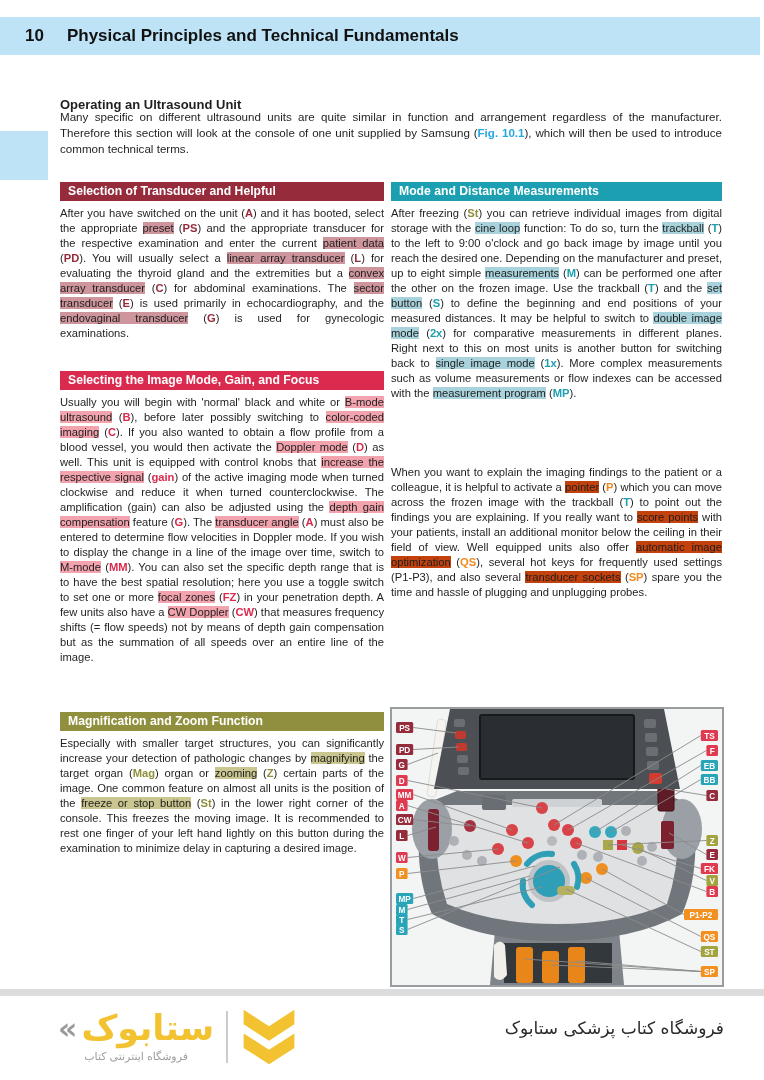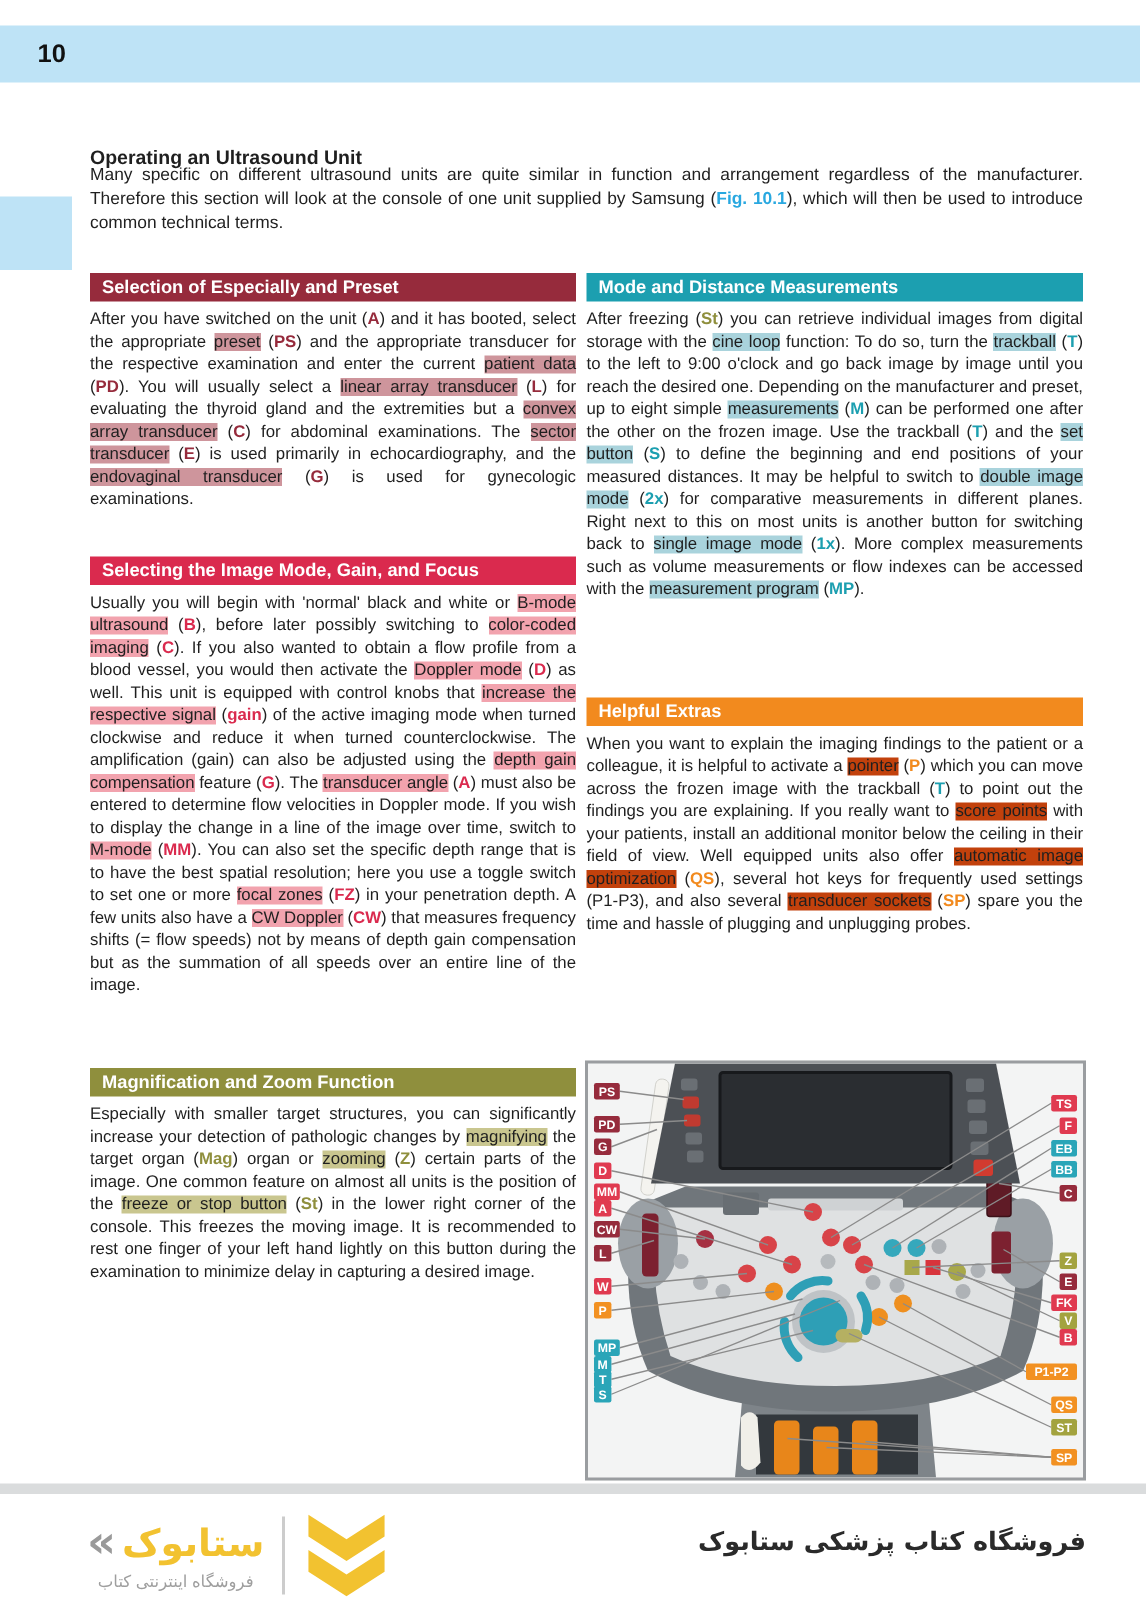--- a/index.html
+++ b/index.html
@@ -35,68 +35,68 @@
   .theme-crimson .code{color:#DA2A4E;font-weight:bold}
   .theme-olive  .code{color:#8F8F3D;font-weight:bold}
   .theme-teal   .code{color:#1C9FB0;font-weight:bold}
   .theme-orange .code{color:#F28A1E;font-weight:bold}
   .code.c-olive{color:#8F8F3D !important;font-weight:bold}
   .code.c-teal{color:#1C9FB0 !important;font-weight:bold}
   .link{color:#29A8E0;font-weight:bold}
   .figure-box{position:absolute;left:390px;top:707px;width:330px;height:276px;
               border:2px solid #9a9da0;background:#f3f4f4;}
   .gray-band{position:absolute;left:0;top:989px;width:764px;height:7px;background:#dadcdd;}
-  .footer-name{position:absolute;right:40px;top:1018px;font-size:17px;font-weight:bold;direction:rtl;
+  .footer-name{position:absolute;right:40px;top:1018px;font-size:17px;font-weight:normal;direction:rtl;
                font-family:"DejaVu Sans",sans-serif;color:#2a2a2a;}
   .footer-url{position:absolute;right:34px;top:1042px;font-size:21px;font-weight:bold;
               letter-spacing:5px;color:#161616;font-family:"Liberation Sans",sans-serif;}
   .footer-url .gold{color:#F2B71E}
   .logo{position:absolute;left:58px;top:1006px;display:flex;align-items:center;gap:12px;}
   .logo-text-block{display:flex;flex-direction:column;align-items:center;}
   .logo-word-row{display:flex;align-items:center;gap:4px;}
   .logo-guillemet{font-family:"DejaVu Sans",sans-serif;font-size:30px;font-weight:bold;color:#9a9a9a;line-height:1;}
-  .logo-word{font-family:"DejaVu Sans",sans-serif;font-size:25px;font-weight:bold;color:#F2C230;line-height:1;}
+  .logo-word{font-family:"DejaVu Sans",sans-serif;font-size:35px;font-weight:bold;color:#F2C230;line-height:1;}
   .logo-caption{font-family:Liberation Sans, sans-serif;font-size:11px;color:#9e9e9e;margin-top:4px;direction:rtl;}
   .logo-divider{width:2px;height:52px;background:#cccccc;}
 </style>
 </head>
 <body>
 
 <div class="page">
 
   <div class="header-band">
     <span class="header-num">10</span>
+    <span class="header-title">Physical Principles and Technical Fundamentals</span>
   </div>
   <div class="edge-tab"></div>
 
   <h2 class="intro-heading">Operating an Ultrasound Unit</h2>
   <p class="intro-text"><span>Many specific on different ultrasound units are quite similar in function and arrangement regardless of the manufacturer. Therefore this section will look at the console of one unit supplied by Samsung (</span><span class="link">Fig. 10.1</span><span>), which will then be used to introduce common technical terms.</span></p>
 
   <div class="section theme-maroon" id="sec1">
-    <div class="sec-bar">Selection of Especially and Preset</div>
+    <div class="sec-bar">Selection of Transducer and Helpful</div>
     <p class="body-text"><span>After you have switched on the unit (</span><span class="code">A</span><span>) and it has booted, select the appropriate </span><span class="hl">preset</span><span> (</span><span class="code">PS</span><span>) and the appropriate transducer for the respective examination and enter the current </span><span class="hl">patient data</span><span> (</span><span class="code">PD</span><span>). You will usually select a </span><span class="hl">linear array transducer</span><span> (</span><span class="code">L</span><span>) for evaluating the thyroid gland and the extremities but a </span><span class="hl">convex array transducer</span><span> (</span><span class="code">C</span><span>) for abdominal examinations. The </span><span class="hl">sector transducer</span><span> (</span><span class="code">E</span><span>) is used primarily in echocardiography, and the </span><span class="hl">endovaginal transducer</span><span> (</span><span class="code">G</span><span>) is used for gynecologic examinations.</span></p>
   </div>
 
   <div class="section theme-crimson" id="sec2">
     <div class="sec-bar">Selecting the Image Mode, Gain, and Focus</div>
     <p class="body-text"><span>Usually you will begin with 'normal' black and white or </span><span class="hl">B-mode ultrasound</span><span> (</span><span class="code">B</span><span>), before later possibly switching to </span><span class="hl">color-coded imaging</span><span> (</span><span class="code">C</span><span>). If you also wanted to obtain a flow profile from a blood vessel, you would then activate the </span><span class="hl">Doppler mode</span><span> (</span><span class="code">D</span><span>) as well. This unit is equipped with control knobs that </span><span class="hl">increase the respective signal</span><span> (</span><span class="code">gain</span><span>) of the active imaging mode when turned clockwise and reduce it when turned counterclockwise. The amplification (gain) can also be adjusted using the </span><span class="hl">depth gain compensation</span><span> feature (</span><span class="code">G</span><span>). The </span><span class="hl">transducer angle</span><span> (</span><span class="code">A</span><span>) must also be entered to determine flow velocities in Doppler mode. If you wish to display the change in a line of the image over time, switch to </span><span class="hl">M-mode</span><span> (</span><span class="code">MM</span><span>).  You can also set the specific depth range that is to have the best spatial resolution; here you use a toggle switch to set one or more </span><span class="hl">focal zones</span><span> (</span><span class="code">FZ</span><span>) in your penetration depth. A few units also have a </span><span class="hl">CW Doppler</span><span> (</span><span class="code">CW</span><span>) that measures frequency shifts (= flow speeds) not by means of depth gain compensation but as the summation of all speeds over an entire line of the image.</span></p>
   </div>
 
   <div class="section theme-olive" id="sec3">
     <div class="sec-bar">Magnification and Zoom Function</div>
     <p class="body-text"><span>Especially with smaller target structures, you can significantly increase your detection of pathologic changes by </span><span class="hl">magnifying</span><span> the target organ (</span><span class="code">Mag</span><span>) organ or </span><span class="hl">zooming</span><span> (</span><span class="code">Z</span><span>) certain parts of the image. One common feature on almost all units is the position of the </span><span class="hl">freeze or stop button</span><span> (</span><span class="code">St</span><span>) in the lower right corner of the console. This freezes the moving image. It is recommended to rest one finger of your left hand lightly on this button during the examination to minimize delay in capturing a desired image.</span></p>
   </div>
 
   <div class="section theme-teal" id="sec4">
     <div class="sec-bar">Mode and Distance Measurements</div>
     <p class="body-text"><span>After freezing (</span><span class="code c-olive">St</span><span>) you can retrieve individual images from digital storage with the </span><span class="hl">cine loop</span><span> function: To do so, turn the </span><span class="hl">trackball</span><span> (</span><span class="code">T</span><span>) to the left to 9:00 o'clock and go back image by image until you reach the desired one. Depending on the manufacturer and preset, up to eight simple </span><span class="hl">measurements</span><span> (</span><span class="code">M</span><span>) can be performed one after the other on the frozen image. Use the trackball (</span><span class="code">T</span><span>) and the </span><span class="hl">set button</span><span> (</span><span class="code">S</span><span>) to define the beginning and end positions of your measured distances. It may be helpful to switch to </span><span class="hl">double image mode</span><span> (</span><span class="code">2x</span><span>) for comparative measurements in different planes. Right next to this on most units is another button for switching back to </span><span class="hl">single image mode</span><span> (</span><span class="code">1x</span><span>). More complex measurements such as volume measurements or flow indexes can be accessed with the </span><span class="hl">measurement program</span><span> (</span><span class="code">MP</span><span>).</span></p>
   </div>
 
   <div class="section theme-orange" id="sec5">
-    <div class="sec-bar">Helpful Extras</div>
     <p class="body-text"><span>When you want to explain the imaging findings to the patient or a colleague, it is helpful to activate a </span><span class="hl">pointer</span><span> (</span><span class="code">P</span><span>) which you can move across the frozen image with the trackball (</span><span class="code c-teal">T</span><span>) to point out the findings you are explaining. If you really want to </span><span class="hl">score points</span><span> with your patients, install an additional monitor below the ceiling in their field of view. Well equipped units also offer </span><span class="hl">automatic image optimization</span><span> (</span><span class="code">QS</span><span>), several hot keys for frequently used settings (P1-P3), and also several </span><span class="hl">transducer sockets</span><span> (</span><span class="code">SP</span><span>) spare you the time and hassle of plugging and unplugging probes.</span></p>
   </div>
 
   <div class="figure-box">
     <svg id="fig-svg" viewBox="0 0 330 276" width="330" height="276">
 
       <path d="M105 200 L225 200 L232 276 L98 276 Z" fill="#7e8489"></path>
       <rect x="112" y="234" width="108" height="40" fill="#33383d"></rect>
       <rect x="124" y="238" width="17" height="36" rx="3" fill="#e8861a"></rect>
       <rect x="150" y="242" width="17" height="32" rx="3" fill="#e8861a"></rect>

